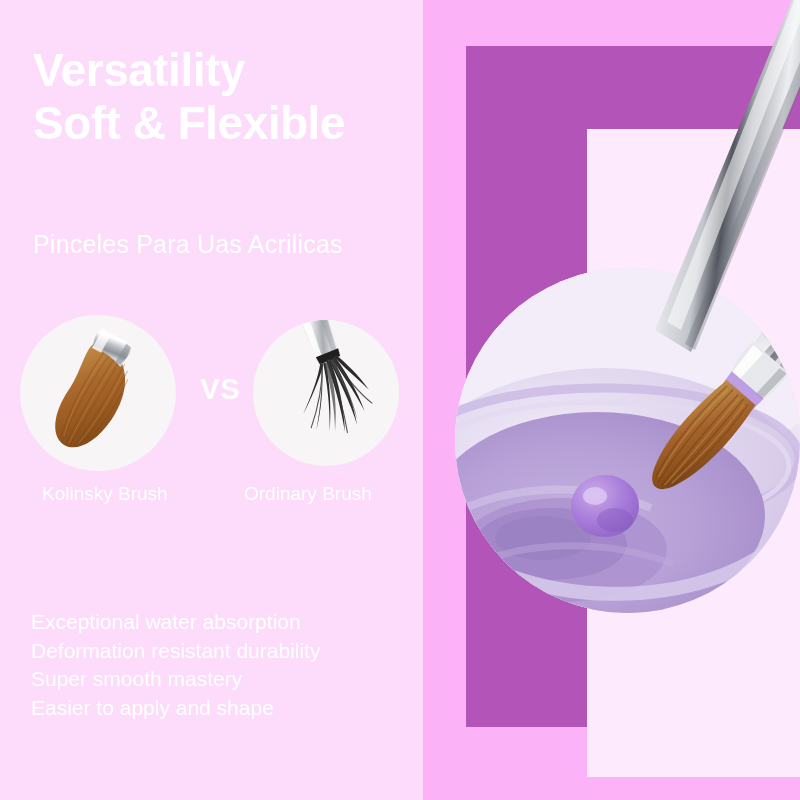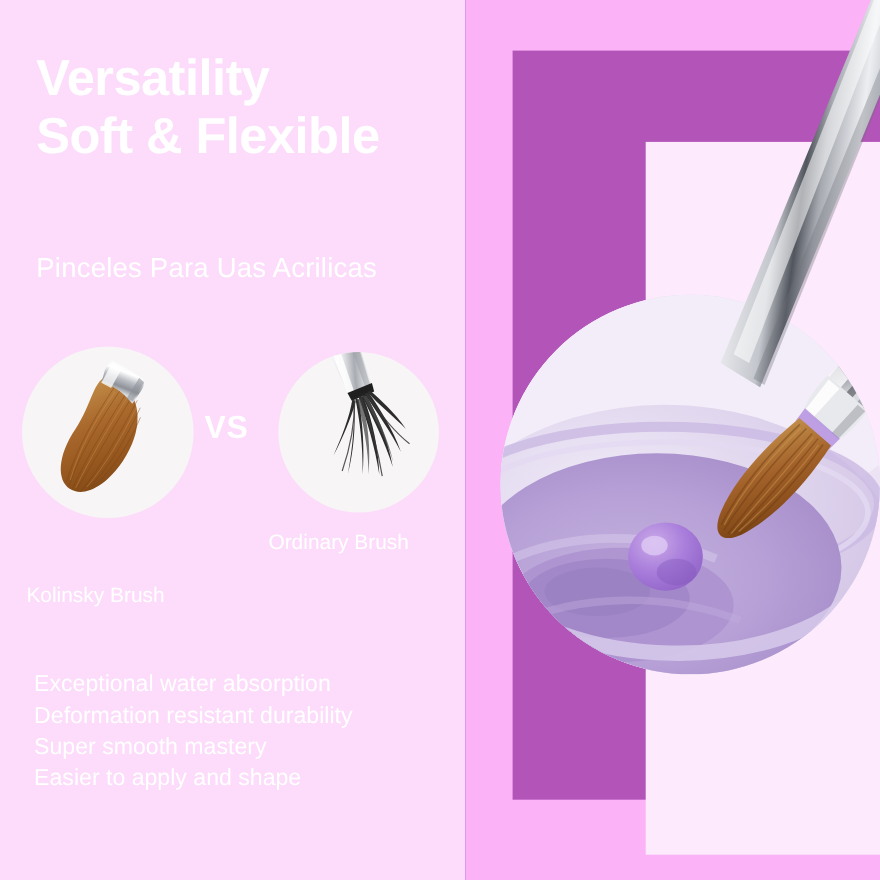--- a/index.html
+++ b/index.html
@@ -6,21 +6,21 @@
     margin: 0;
     padding: 0;
     background: #ffffff;
   }
   #canvas {
     position: relative;
     width: 800px;
     height: 800px;
     overflow: hidden;
     font-family: "Liberation Sans", sans-serif;
-    background: #6d28d9;
+    background: #a16207;
   }
 
   
   .bg-left {
     position: absolute;
     left: 0; top: 0;
     width: 423px; height: 800px;
     background: #fcdcfa;
   }
   .bg-right {
@@ -74,35 +74,35 @@
     background: #f7f5f5;
     overflow: hidden;
   }
   .circle-a { left: 20px;  top: 10px; width: 156px; height: 156px; }
   .circle-b { left: 253px; top: 15px; width: 146px; height: 146px; }
 
   .vs-label {
     position: absolute;
     left: 186px; top: 68px;
     width: 54px;
-    text-align: left;
+    text-align: right;
     color: #ffffff;
     font-size: 29px;
     font-weight: bold;
     letter-spacing: 0.5px;
   }
 
   .cap-label {
     position: absolute;
     top: 178px;
     color: #ffffff;
     font-size: 19px;
     white-space: nowrap;
   }
-  .cap-a { left: 24px; margin-top: 48px; }
+  .cap-a { left: 42px; }
   .cap-b { left: 244px; }
 
   
   .features {
     position: absolute;
     left: 31px; top: 576px;
     color: #ffffff;
     font-size: 21px;
     line-height: 28.5px;
     margin-top: 32px;

